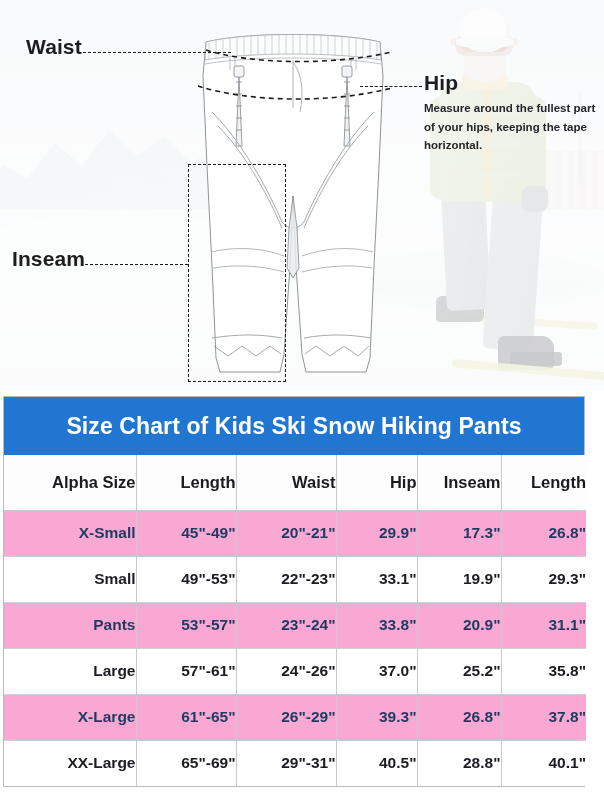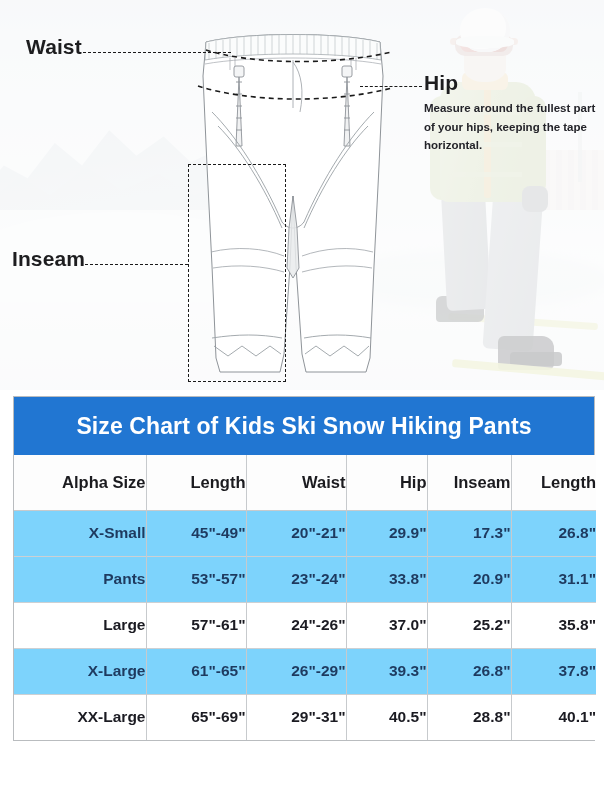--- a/index.html
+++ b/index.html
@@ -122,41 +122,41 @@
   #lead-inseam{ left:85px;  top:264px; width:103px; }
 
   
   #inseam-box {
     position:absolute; left:188px; top:164px; width:98px; height:218px;
     border:1.4px dashed #1a1a1a; border-right-style:dashed;
   }
 
   
   .table-wrap {
-    position:absolute; left:13px; top:396px; width:582px;
+    position:absolute; left:3px; top:396px; width:582px;
     border:1px solid #b9bcbf; background:#fff;
   }
   .tbl-title {
     height:58px; background:#2176d2; color:#ffffff;
     display:flex; align-items:center; justify-content:center;
     font-size:23px; font-weight:700; letter-spacing:.1px;
   }
   table { width:100%; border-collapse:collapse; table-layout:fixed; }
   th, td {
     text-align:right; vertical-align:middle;
     border-left:1px solid #c7cacd;
     font-size:15.5px; font-weight:700;
   }
   th:first-child, td:first-child { border-left:none; }
   thead th {
     height:55px; background:#fdfdfd; color:#1b1b1f;
     font-size:16.5px; border-bottom:1px solid #c7cacd;
   }
   tbody tr { height:46px; }
-  tbody tr.odd  td { background:#7dd3fc; color:#1e3a5f; }
+  tbody tr.odd  td { background:#f9a8d4; color:#1e3a5f; }
   tbody tr.even td { background:#ffffff; color:#1b1b22; }
   tbody tr + tr td { border-top:1px solid #cdd0d3; }
 
   col.c0 { width:132px; } col.c1 { width:100px; } col.c2 { width:100px; }
   col.c3 { width:81px; }  col.c4 { width:84px; }  col.c5 { width:85px; }
 </style>
 </head>
 <body>
 
 <div id="page">
@@ -345,20 +345,28 @@
       </thead>
       <tbody>
         <tr class="odd">
           <td>X-Small</td>
           <td>45"-49"</td>
           <td>20"-21"</td>
           <td>29.9"</td>
           <td>17.3"</td>
           <td>26.8"</td>
         </tr>
+        <tr class="even">
+          <td>Small</td>
+          <td>49"-53"</td>
+          <td>22"-23"</td>
+          <td>33.1"</td>
+          <td>19.9"</td>
+          <td>29.3"</td>
+        </tr>
         <tr class="odd">
           <td>Pants</td>
           <td>53"-57"</td>
           <td>23"-24"</td>
           <td>33.8"</td>
           <td>20.9"</td>
           <td>31.1"</td>
         </tr>
         <tr class="even">
           <td>Large</td>

